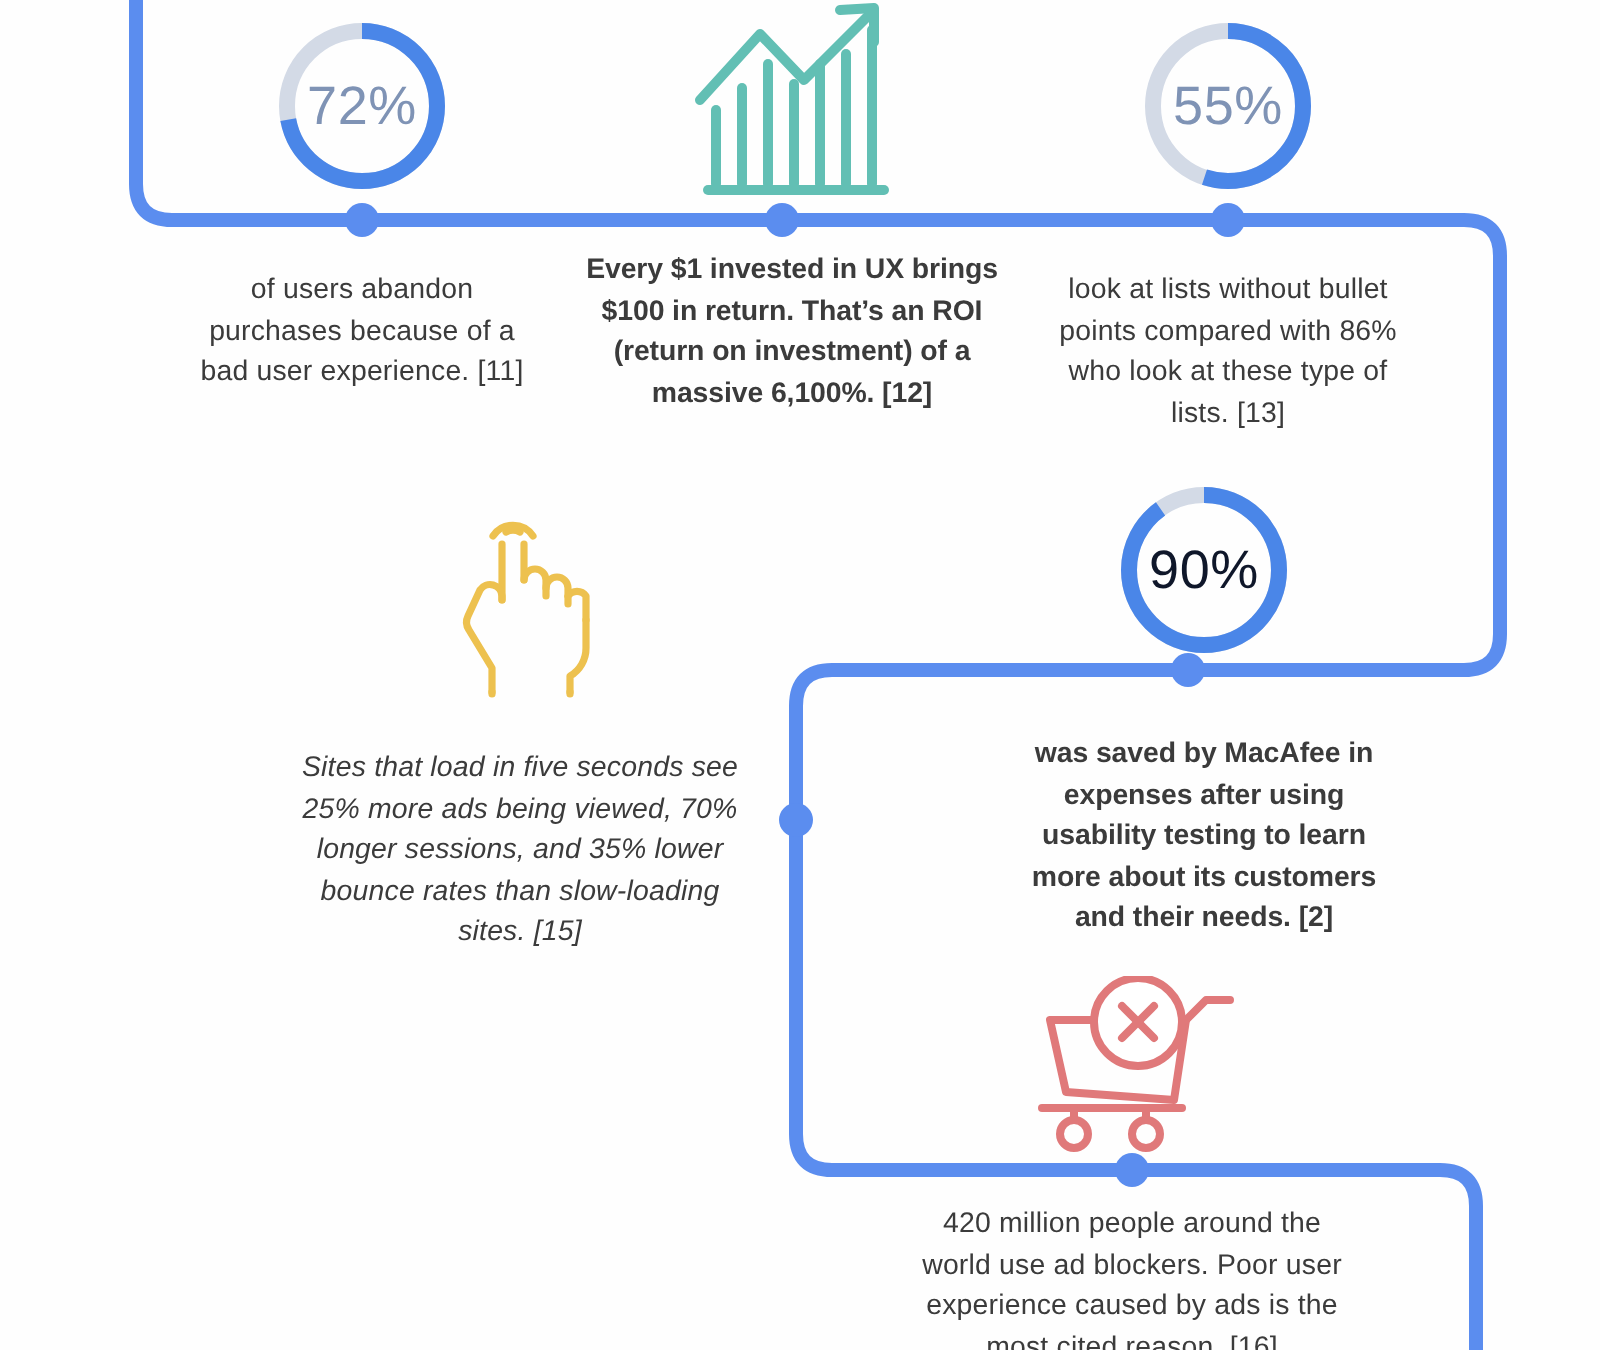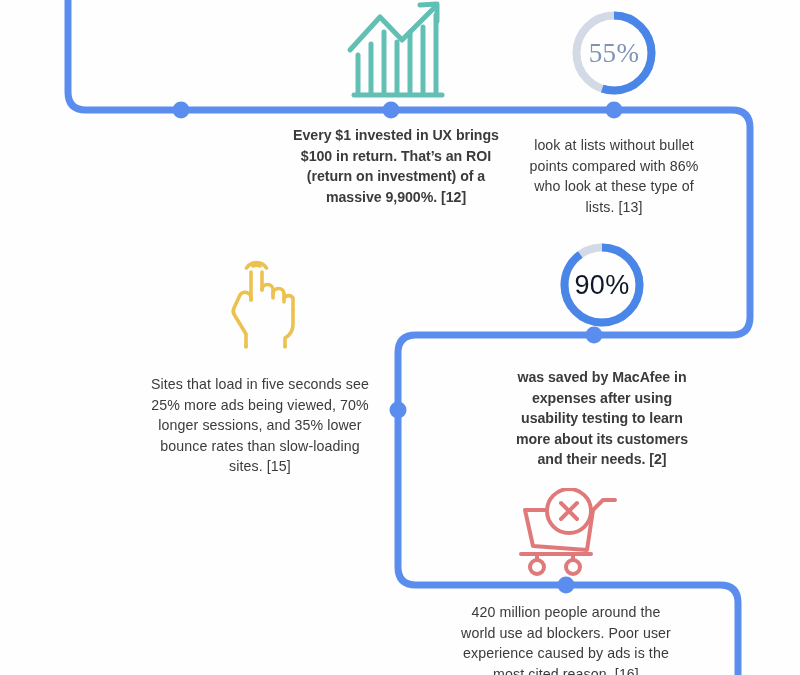--- a/index.html
+++ b/index.html
@@ -83,20 +83,30 @@
     <path d="M 68 -10 L 68 92 Q 68 110 86 110 L 732 110 Q 750 110 750 128 L 750 317 Q 750 335 732 335 L 416 335 Q 398 335 398 353 L 398 567 Q 398 585 416 585 L 720 585 Q 738 585 738 603 L 738 685" fill="none" stroke="#5b8def" stroke-width="7" stroke-linecap="round"></path>
 
     <circle cx="181" cy="110" r="8.5" fill="#5b8def"></circle>
     <circle cx="391" cy="110" r="8.5" fill="#5b8def"></circle>
     <circle cx="614" cy="110" r="8.5" fill="#5b8def"></circle>
     <circle cx="594" cy="335" r="8.5" fill="#5b8def"></circle>
     <circle cx="398" cy="410" r="8.5" fill="#5b8def"></circle>
     <circle cx="566" cy="585" r="8.5" fill="#5b8def"></circle>
   </svg>
 
+  <div class="stat-block" style="left:96px; top:10px; width:170px;">
+    <div class="donut-wrap" style="width:86px;height:86px;">
+      <svg width="86" height="86" viewBox="0 0 86 86">
+        <circle cx="43" cy="43" r="37.5" fill="none" stroke="#d3dae6" stroke-width="8"></circle>
+        <circle cx="43" cy="43" r="37.5" fill="none" stroke="#4a86e8" stroke-width="8" stroke-dasharray="169.6 65.9" stroke-dashoffset="0" transform="rotate(-90 43 43)" stroke-linecap="butt"></circle>
+      </svg>
+      <div class="donut-label" style="color: rgb(127, 147, 181);">72%</div>
+    </div>
+    <div class="stat-caption" style="margin-top: 39px; color: rgb(59, 59, 59);">of users abandon purchases because of a bad user experience. [11]</div>
+  </div>
 
   <div class="stat-block" style="left:291px; top:0px; width:210px;">
     <div class="icon-wrap" style="width:120px;height:100px;">
       <svg width="120" height="100" viewBox="0 0 120 100">
         <g stroke="#62bfb4" fill="none" stroke-width="5" stroke-linecap="round">
 
           <line x1="22" y1="92" x2="22" y2="55"></line>
           <line x1="35" y1="92" x2="35" y2="44"></line>
           <line x1="48" y1="92" x2="48" y2="32"></line>
           <line x1="61" y1="92" x2="61" y2="42"></line>
@@ -105,46 +115,46 @@
           <line x1="100" y1="92" x2="100" y2="15"></line>
 
           <line x1="18" y1="95" x2="106" y2="95" stroke-width="5"></line>
 
           <polyline points="14,50 44,17 66,40 100,6" stroke-width="5" stroke-linejoin="round"></polyline>
 
           <polyline points="84,5 101,4 101,21" stroke-width="5" stroke-linejoin="round"></polyline>
         </g>
       </svg>
     </div>
-    <div class="stat-caption heavy" style="margin-top: 25px; color: rgb(59, 59, 59);">Every $1 invested in UX brings $100 in return. That’s an ROI (return on investment) of a massive 9,900%. [12]</div>
+    <div class="stat-caption heavy" style="margin-top: 25px; color: rgb(59, 59, 59);">Every $1 invested in UX brings $100 in return. That’s an ROI (return on investment) of a massive 6,100%. [12]</div>
   </div>
 
   <div class="stat-block" style="left:521px; top:10px; width:186px;">
-    <div class="donut-wrap" style="width:86px;height:86px;font-family:Liberation Serif, serif;">
+    <div class="donut-wrap" style="width:86px;height:86px;">
       <svg width="86" height="86" viewBox="0 0 86 86">
         <circle cx="43" cy="43" r="37.5" fill="none" stroke="#d3dae6" stroke-width="8"></circle>
         <circle cx="43" cy="43" r="37.5" fill="none" stroke="#4a86e8" stroke-width="8" stroke-dasharray="129.6 105.9" stroke-dashoffset="0" transform="rotate(-90 43 43)" stroke-linecap="butt"></circle>
       </svg>
       <div class="donut-label" style="color: rgb(127, 147, 181);">55%</div>
     </div>
     <div class="stat-caption" style="margin-top: 39px; color: rgb(59, 59, 59);">look at lists without bullet points compared with 86% who look at these type of lists. [13]</div>
   </div>
 
   <div class="stat-block" style="left:509px; top:242px; width:186px;">
     <div class="donut-wrap" style="width:86px;height:86px;">
       <svg width="86" height="86" viewBox="0 0 86 86">
         <circle cx="43" cy="43" r="37.5" fill="none" stroke="#d3dae6" stroke-width="8"></circle>
         <circle cx="43" cy="43" r="37.5" fill="none" stroke="#4a86e8" stroke-width="8" stroke-dasharray="212.1 23.5" stroke-dashoffset="0" transform="rotate(-90 43 43)" stroke-linecap="butt"></circle>
       </svg>
       <div class="donut-label" style="color: #0f172a;">90%</div>
     </div>
     <div class="stat-caption heavy" style="margin-top: 39px; color: rgb(59, 59, 59);">was saved by MacAfee in expenses after using usability testing to learn more about its customers and their needs. [2]</div>
   </div>
 
-  <div class="stat-block" style="left:150px; top:248px; width:220px;">
+  <div class="stat-block" style="left:150px; top:248px; width:220px;font-style:italic;">
     <div class="icon-wrap" style="width:80px;height:104px;">
       <svg width="80" height="104" viewBox="0 0 80 104">
         <g stroke="#edc14f" fill="none" stroke-width="3.6" stroke-linecap="round" stroke-linejoin="round">
 
           <path d="M 33 18 a 7.5 7.5 0 0 1 7 0"></path>
           <path d="M 26.5 20 a 12 12 0 0 1 20 0"></path>
 
           <path d="M 31 24 L 31 52"></path>
           <path d="M 42 24 L 42 42"></path>
 

